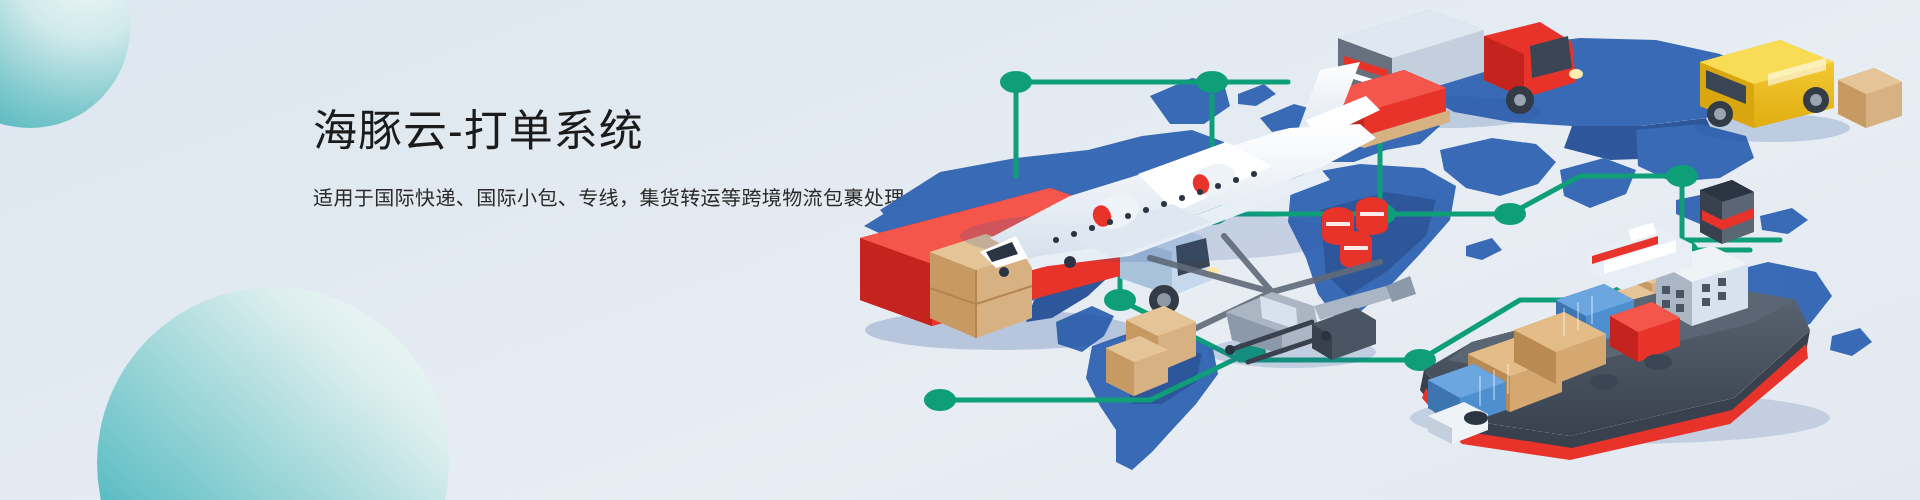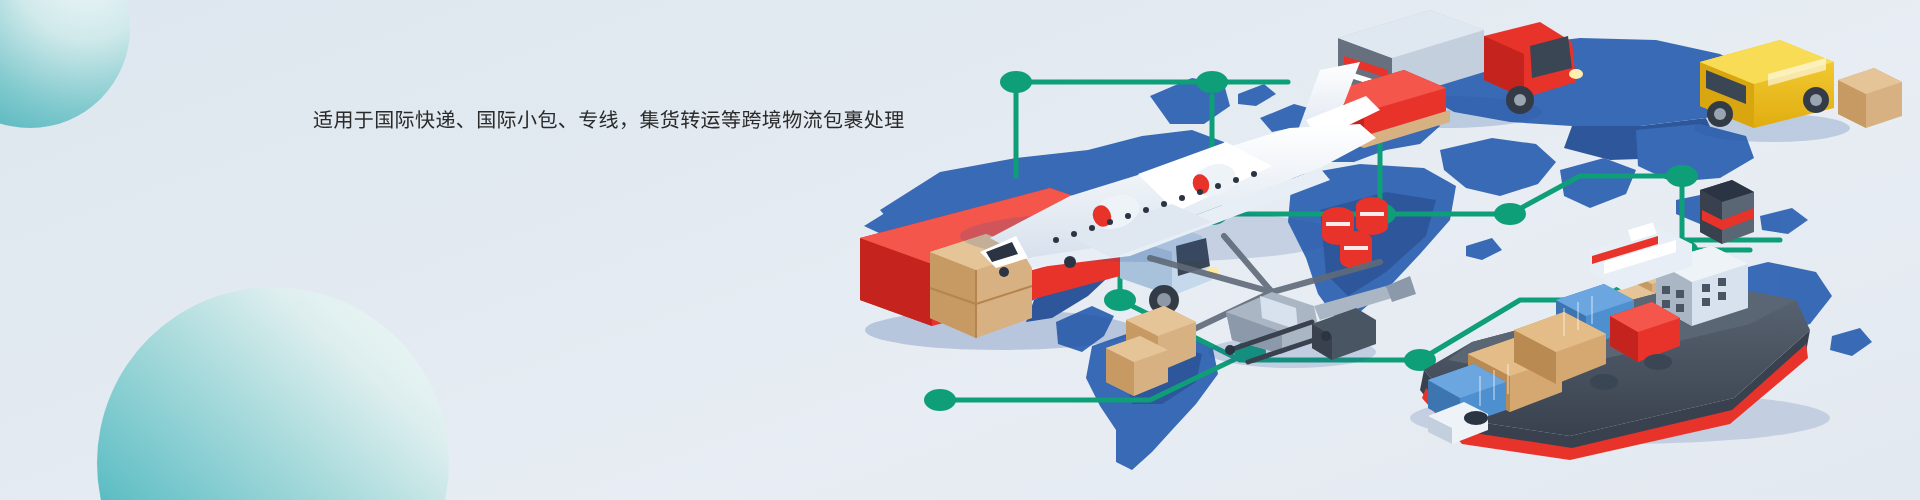--- a/index.html
+++ b/index.html
@@ -44,20 +44,21 @@
 </style>
 </head>
 <body>
 
 <div class="banner">
 
   <div class="deco-circle deco-tl"></div>
   <div class="deco-circle deco-bl"></div>
 
   <div class="copy">
+    <h1 class="title">海豚云-打单系统</h1>
     <p class="subtitle">适用于国际快递、国际小包、专线，集货转运等跨境物流包裹处理</p>
   </div>
 
   <div class="art">
     <svg viewBox="0 0 1100 500" preserveAspectRatio="xMidYMid meet" aria-hidden="true">
       <defs>
         <linearGradient id="gPlane" x1="0" y1="0" x2="0" y2="1">
           <stop offset="0" stop-color="#ffffff"></stop>
             <stop offset="1" stop-color="#d7e1ed"></stop>
         </linearGradient>

